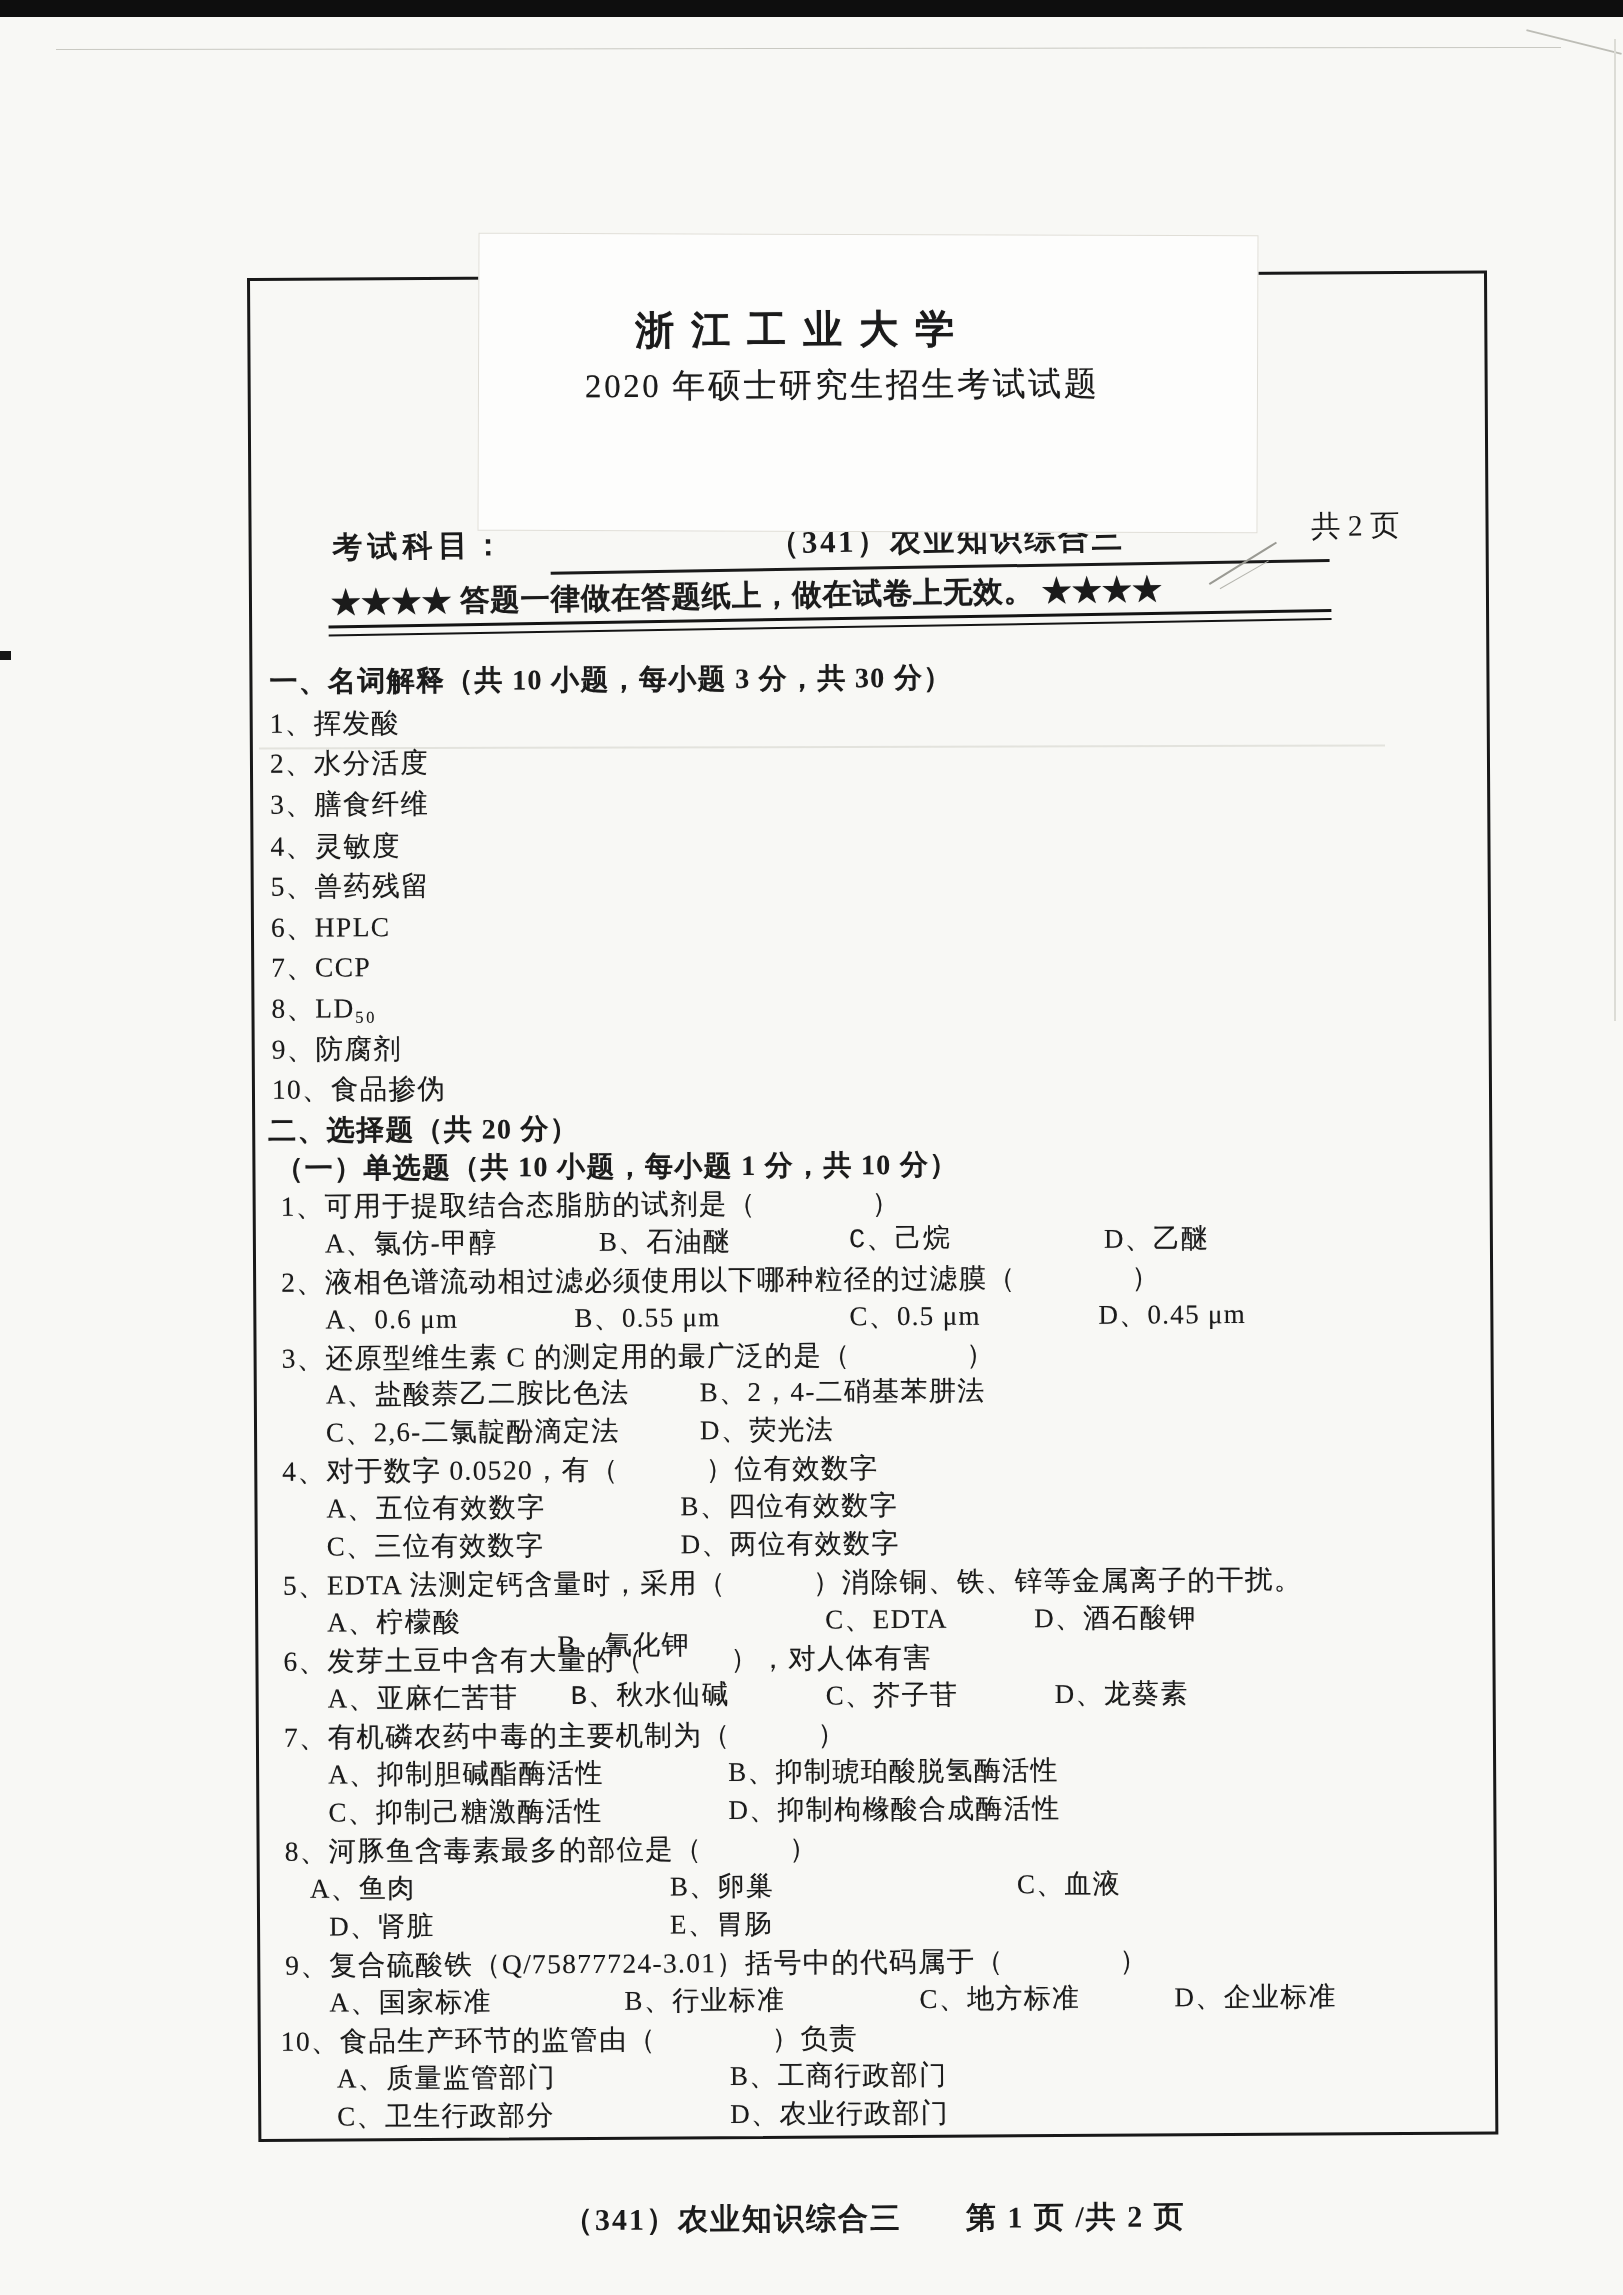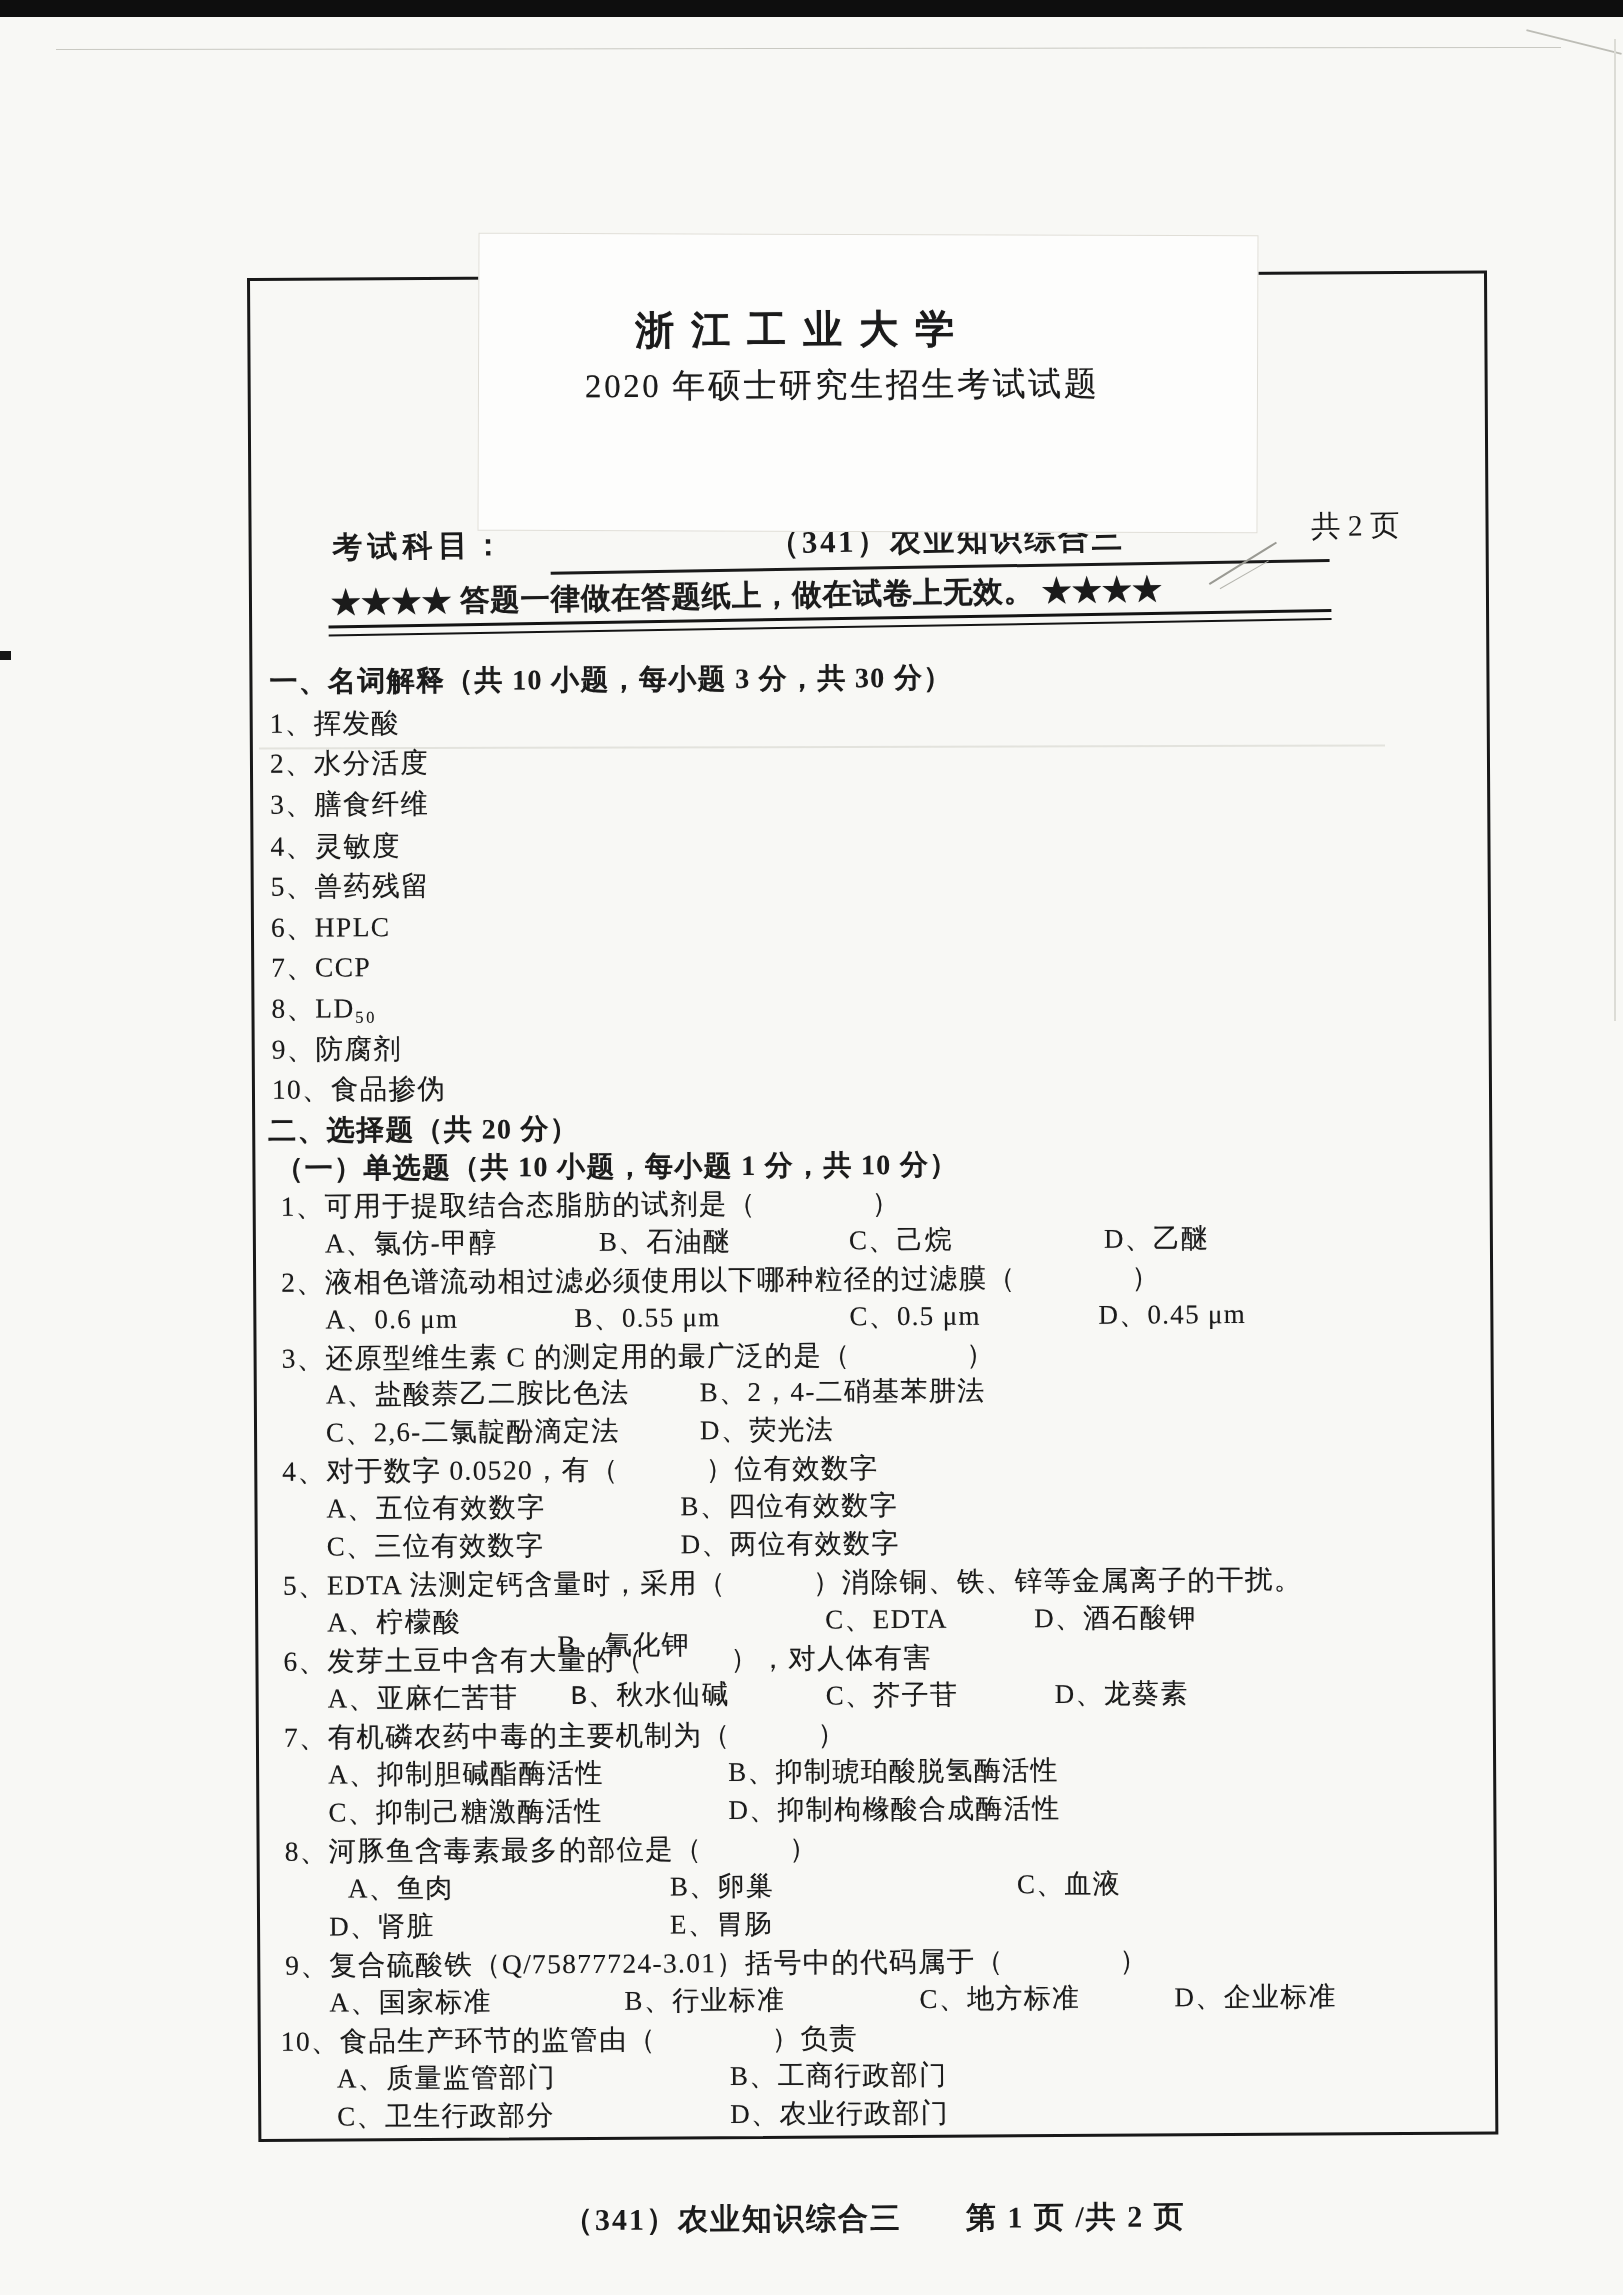--- a/index.html
+++ b/index.html
@@ -83,21 +83,21 @@
         <div class="line" style="top: 950px; left: 267px;">7、CCP</div>
         <div class="line" style="top: 991px; left: 267px;">8、LD₅₀</div>
         <div class="line" style="top: 1032px; left: 267px;">9、防腐剂</div>
         <div class="line" style="top: 1072px; left: 267px;">10、食品掺伪</div>
         <div class="line b" style="top: 1113px; left: 263px;">二、选择题（共 20 分）</div>
         <div class="line b" style="top: 1151px; left: 270px;">（一）单选题（共 10 小题，每小题 1 分，共 10 分）</div>
         <div class="line" style="top: 1189px; left: 275px;">1、可用于提取结合态脂肪的试剂是（　　　　）</div>
         <div class="line" style="top: 1227px; left: 0px;">
           <span class="cell" style="left: 319px;">A、氯仿-甲醇</span>
           <span class="cell" style="left: 593px;">B、石油醚</span>
-          <span class="cell" style="left: 843px;">C、己烷</span>
+          <span class="cell" style="left: 843px; font-family: Liberation Mono, monospace;">C、己烷</span>
           <span class="cell" style="left: 1098px;">D、乙醚</span>
         </div>
         <div class="line" style="top: 1265px; left: 275px;">2、液相色谱流动相过滤必须使用以下哪种粒径的过滤膜（　　　　）</div>
         <div class="line" style="top: 1303px; left: 0px;">
           <span class="cell" style="left: 319px;">A、0.6 μm</span>
           <span class="cell" style="left: 568px;">B、0.55 μm</span>
           <span class="cell" style="left: 843px;">C、0.5 μm</span>
           <span class="cell" style="left: 1092px; text-align: right;">D、0.45 μm</span>
         </div>
         <div class="line" style="top: 1341px; left: 275px;">3、还原型维生素 C 的测定用的最广泛的是（　　　　）</div>
@@ -136,21 +136,21 @@
         <div class="line" style="top: 1758px; left: 0px;">
           <span class="cell" style="left: 319px;">A、抑制胆碱酯酶活性</span>
           <span class="cell" style="left: 719px;">B、抑制琥珀酸脱氢酶活性</span>
         </div>
         <div class="line" style="top: 1796px; left: 0px;">
           <span class="cell" style="left: 319px;">C、抑制己糖激酶活性</span>
           <span class="cell" style="left: 719px;">D、抑制枸橼酸合成酶活性</span>
         </div>
         <div class="line" style="top: 1834px; left: 275px;">8、河豚鱼含毒素最多的部位是（　　　）</div>
         <div class="line" style="top: 1872px; left: 0px;">
-          <span class="cell" style="left: 338px;">A、鱼肉</span>
+          <span class="cell" style="left: 300px;">A、鱼肉</span>
           <span class="cell" style="left: 660px;">B、卵巢</span>
           <span class="cell" style="left: 1007px;">C、血液</span>
         </div>
         <div class="line" style="top: 1910px; left: 0px;">
           <span class="cell" style="left: 319px; text-align: center;">D、肾脏</span>
           <span class="cell" style="left: 660px;">E、胃肠</span>
         </div>
         <div class="line" style="top: 1948px; left: 275px;">9、复合硫酸铁（Q/75877724-3.01）括号中的代码属于（　　　　）</div>
         <div class="line" style="top: 1986px; left: 0px;">
           <span class="cell" style="left: 319px;">A、国家标准</span>

